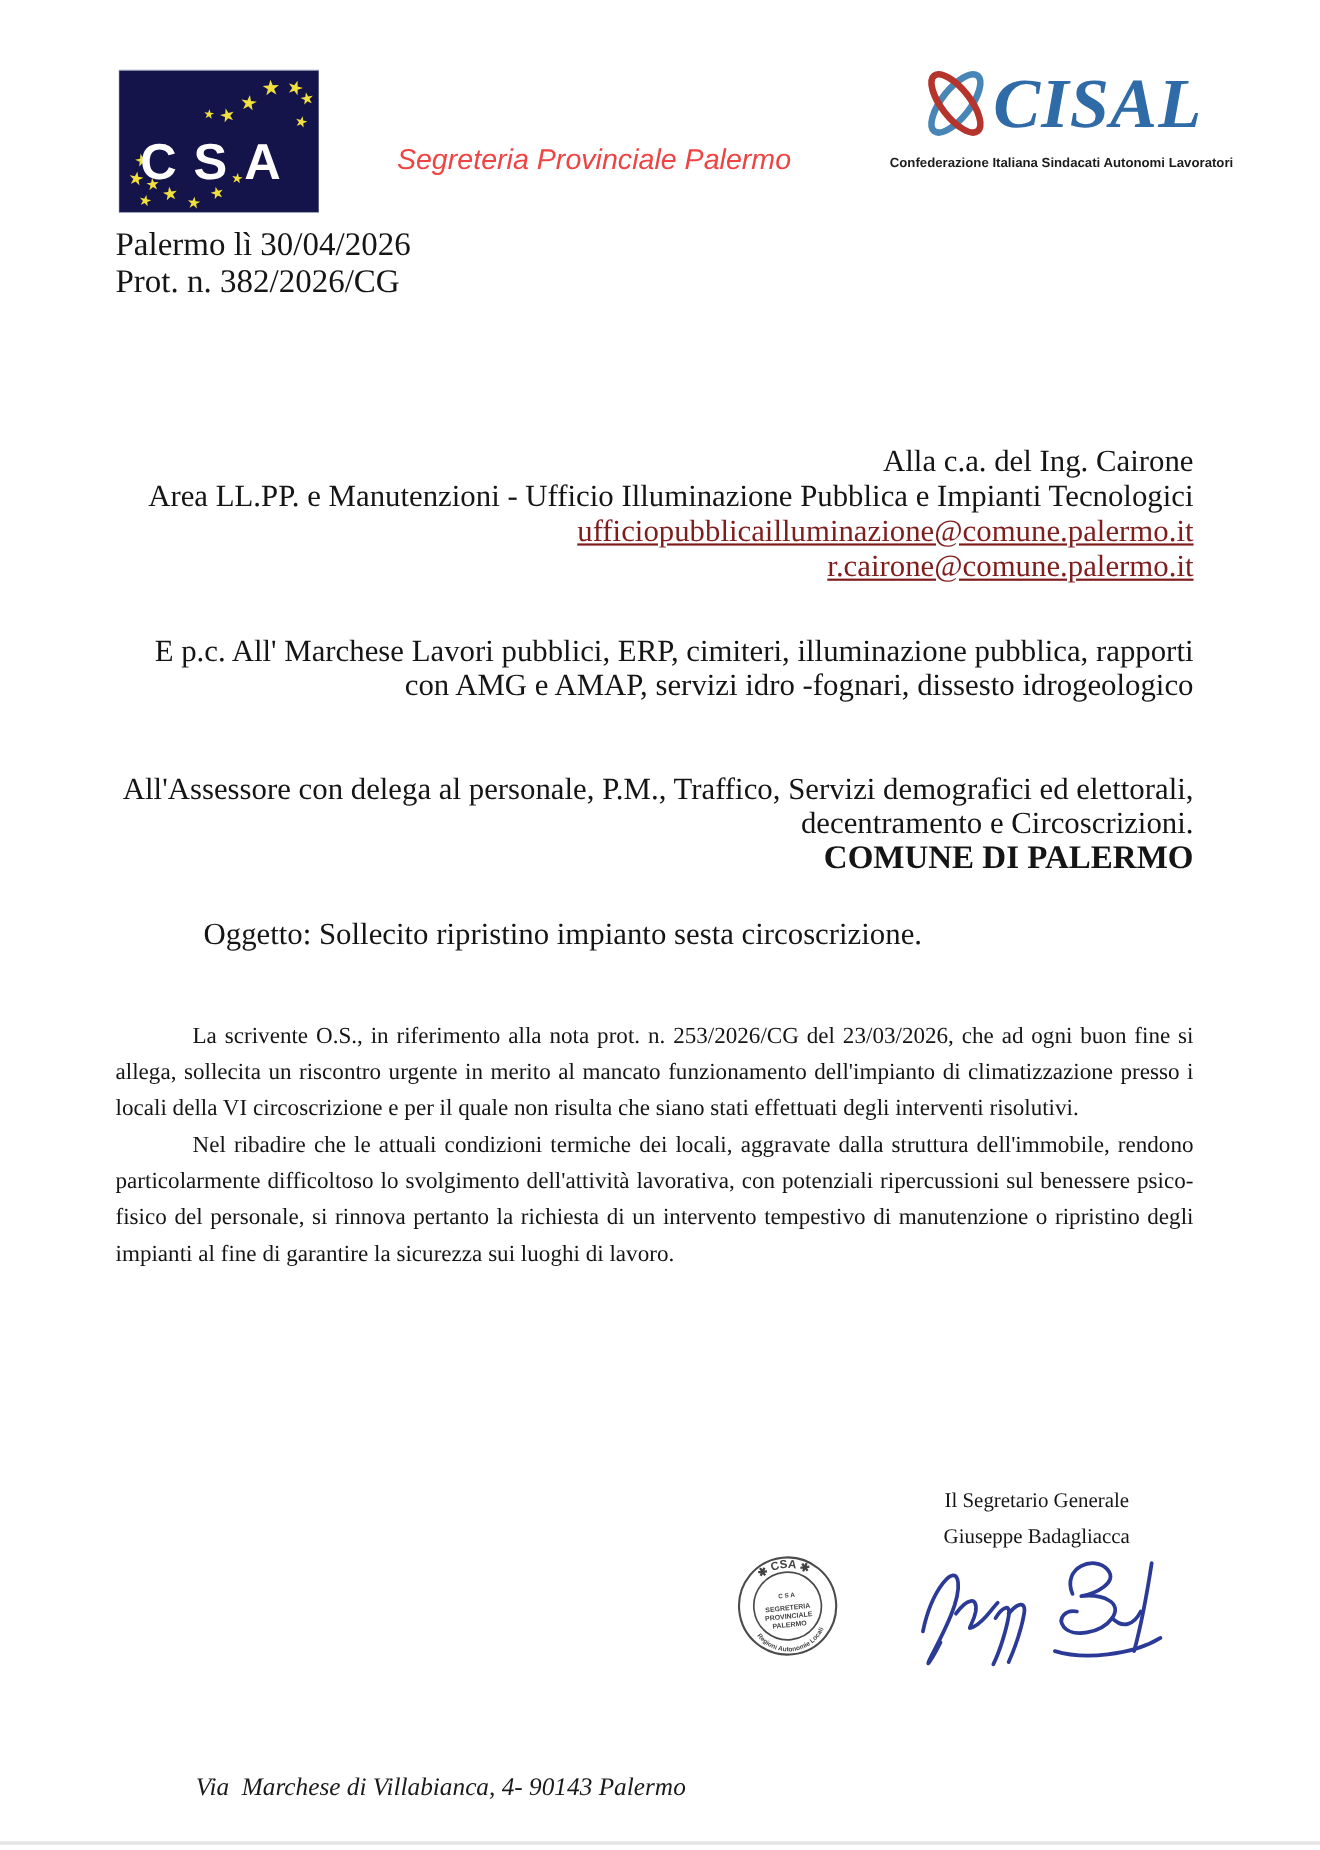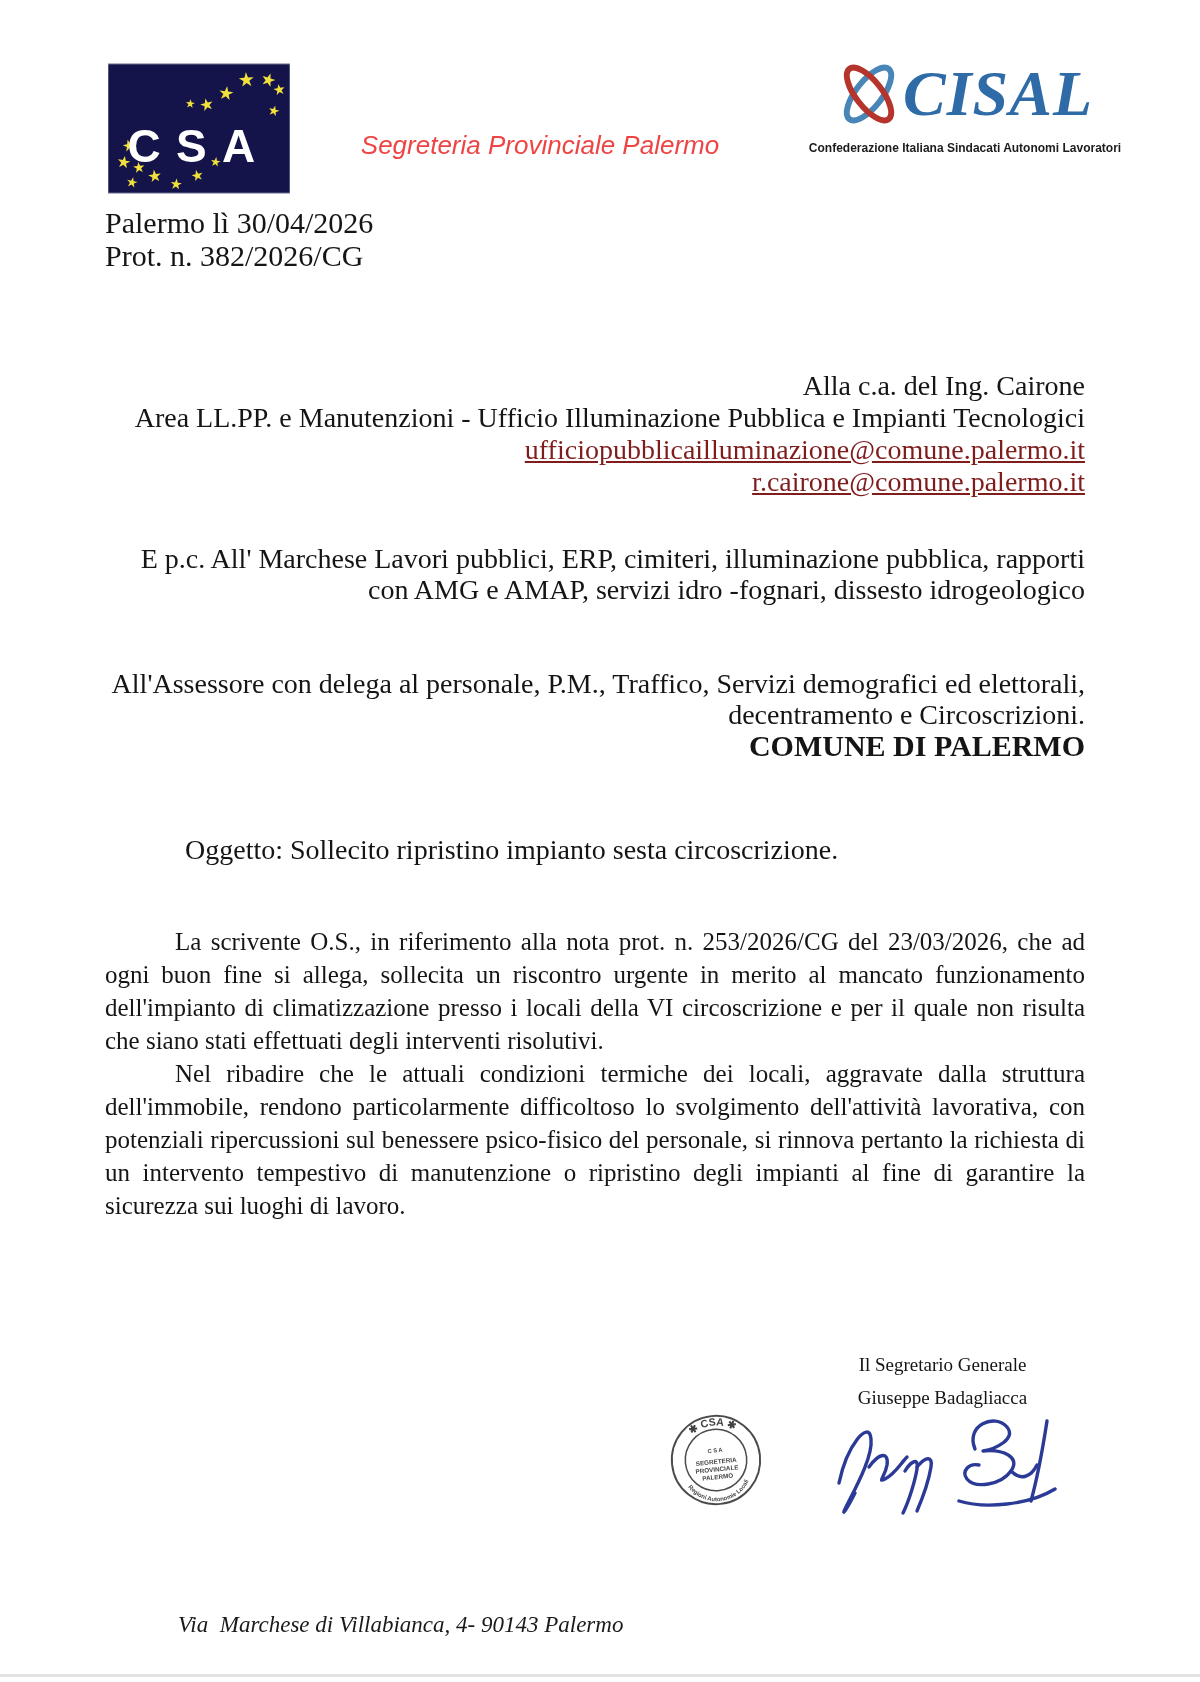--- a/index.html
+++ b/index.html
@@ -27,30 +27,30 @@
     margin-left:2px;
   }
   .cisal-tagline{
     margin-top:8px;text-align:center;
     font-family:"Liberation Sans", sans-serif;font-weight:bold;
     font-size:12px;color:#1c1c1c;letter-spacing:0px;white-space:nowrap;
   }
   
   .meta{position:absolute;left:105px;top:206px;font-size:30px;line-height:33px;}
   
-  .rblock{position:absolute;left:105px;width:980px;text-align:right;font-size:28px;line-height:32px;}
+  .rblock{position:absolute;left:105px;width:980px;text-align:right;font-size:28px;line-height:32px;margin-top:34px;}
   .recipients{top:370px;}
   .cc1{top:543px;line-height:31px;}
   .cc2{top:668px;line-height:31px;}
   .org{top:730px;font-weight:bold;font-size:30px;}
   a.doc-link{color:#7f1d1d;text-decoration:underline;cursor:pointer;}
   
   .subject{position:absolute;left:185px;top:834px;font-size:28px;}
   
-  .letter-body{position:absolute;left:105px;top:925px;width:980px;font-size:25px;line-height:33px;text-align:justify;}
+  .letter-body{position:absolute;left:105px;top:925px;width:980px;font-size:21px;line-height:33px;text-align:justify;}
   .letter-body p{margin:0;text-indent:70px;}
   
   .sign-block{position:absolute;left:795px;top:1348px;width:295px;text-align:center;font-size:19px;line-height:33px;}
   .stamp{position:absolute;left:668px;top:1412px;width:96px;height:96px;transform:rotate(-6deg);opacity:.85;}
   .signature-svg{position:absolute;left:825px;top:1405px;width:240px;height:115px;}
   
   .footer{
     position:absolute;left:178px;top:1560px;
     font-style:italic;font-size:23px;line-height:26px;color:#1a1a1a;
     white-space:pre-wrap;

